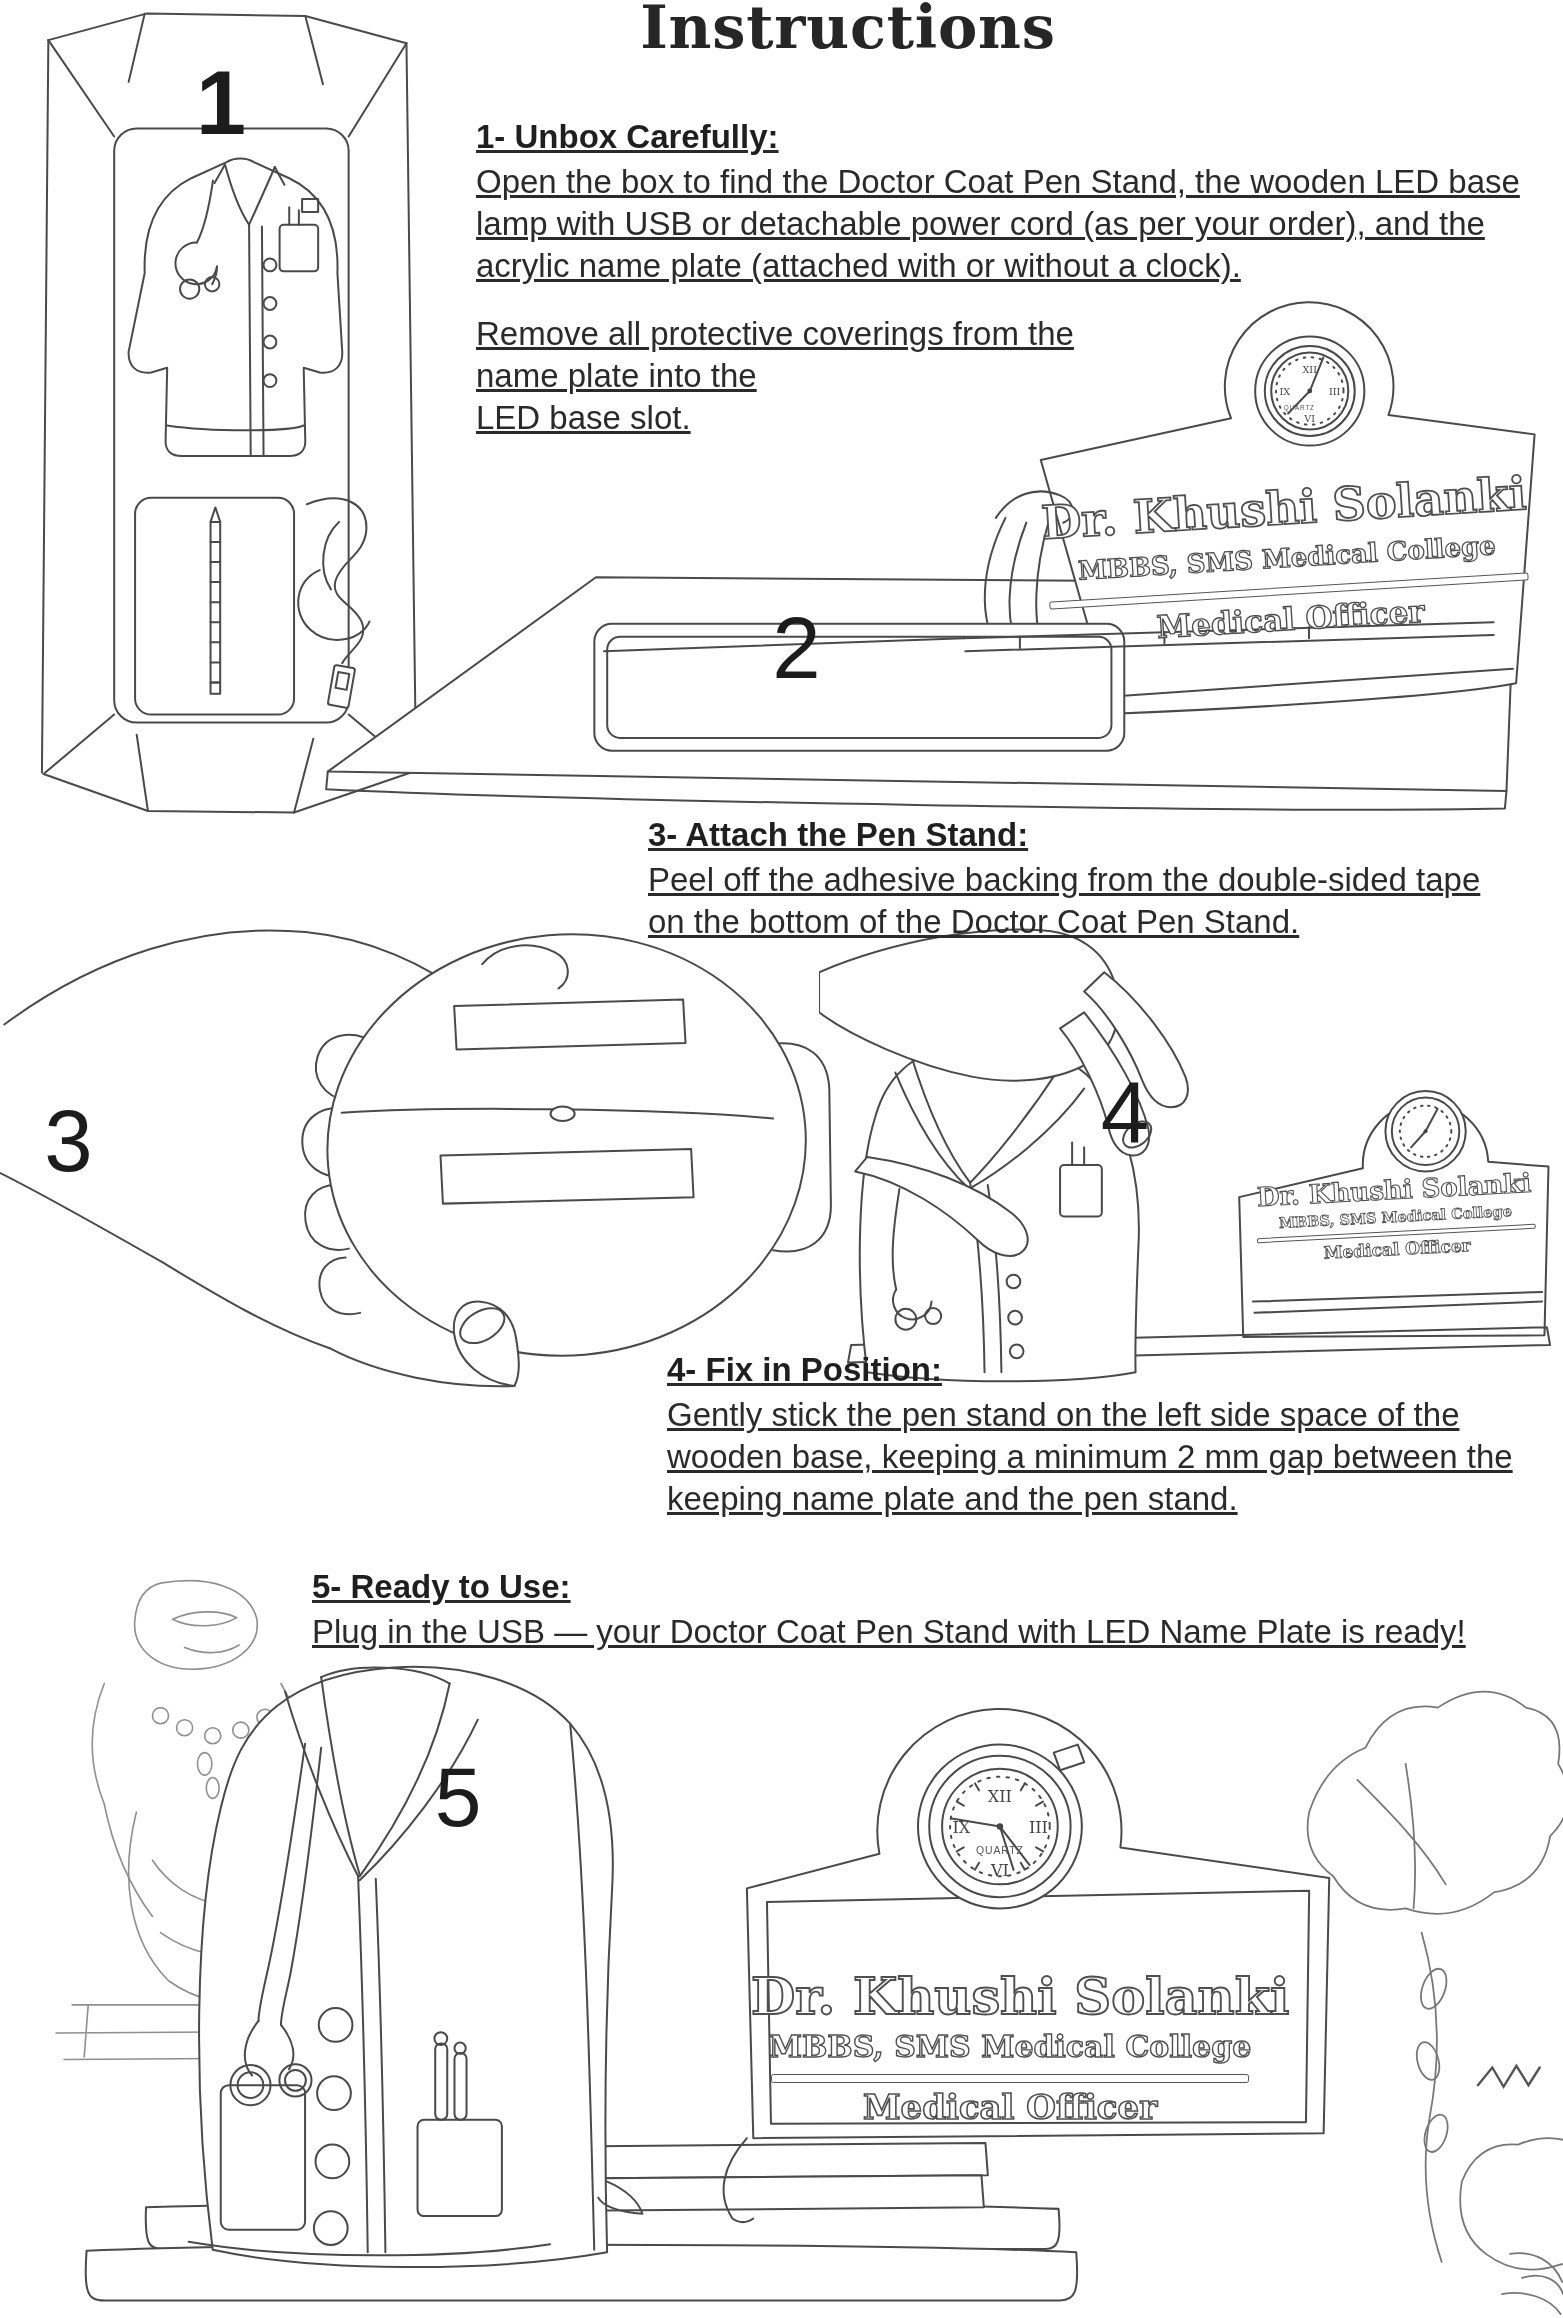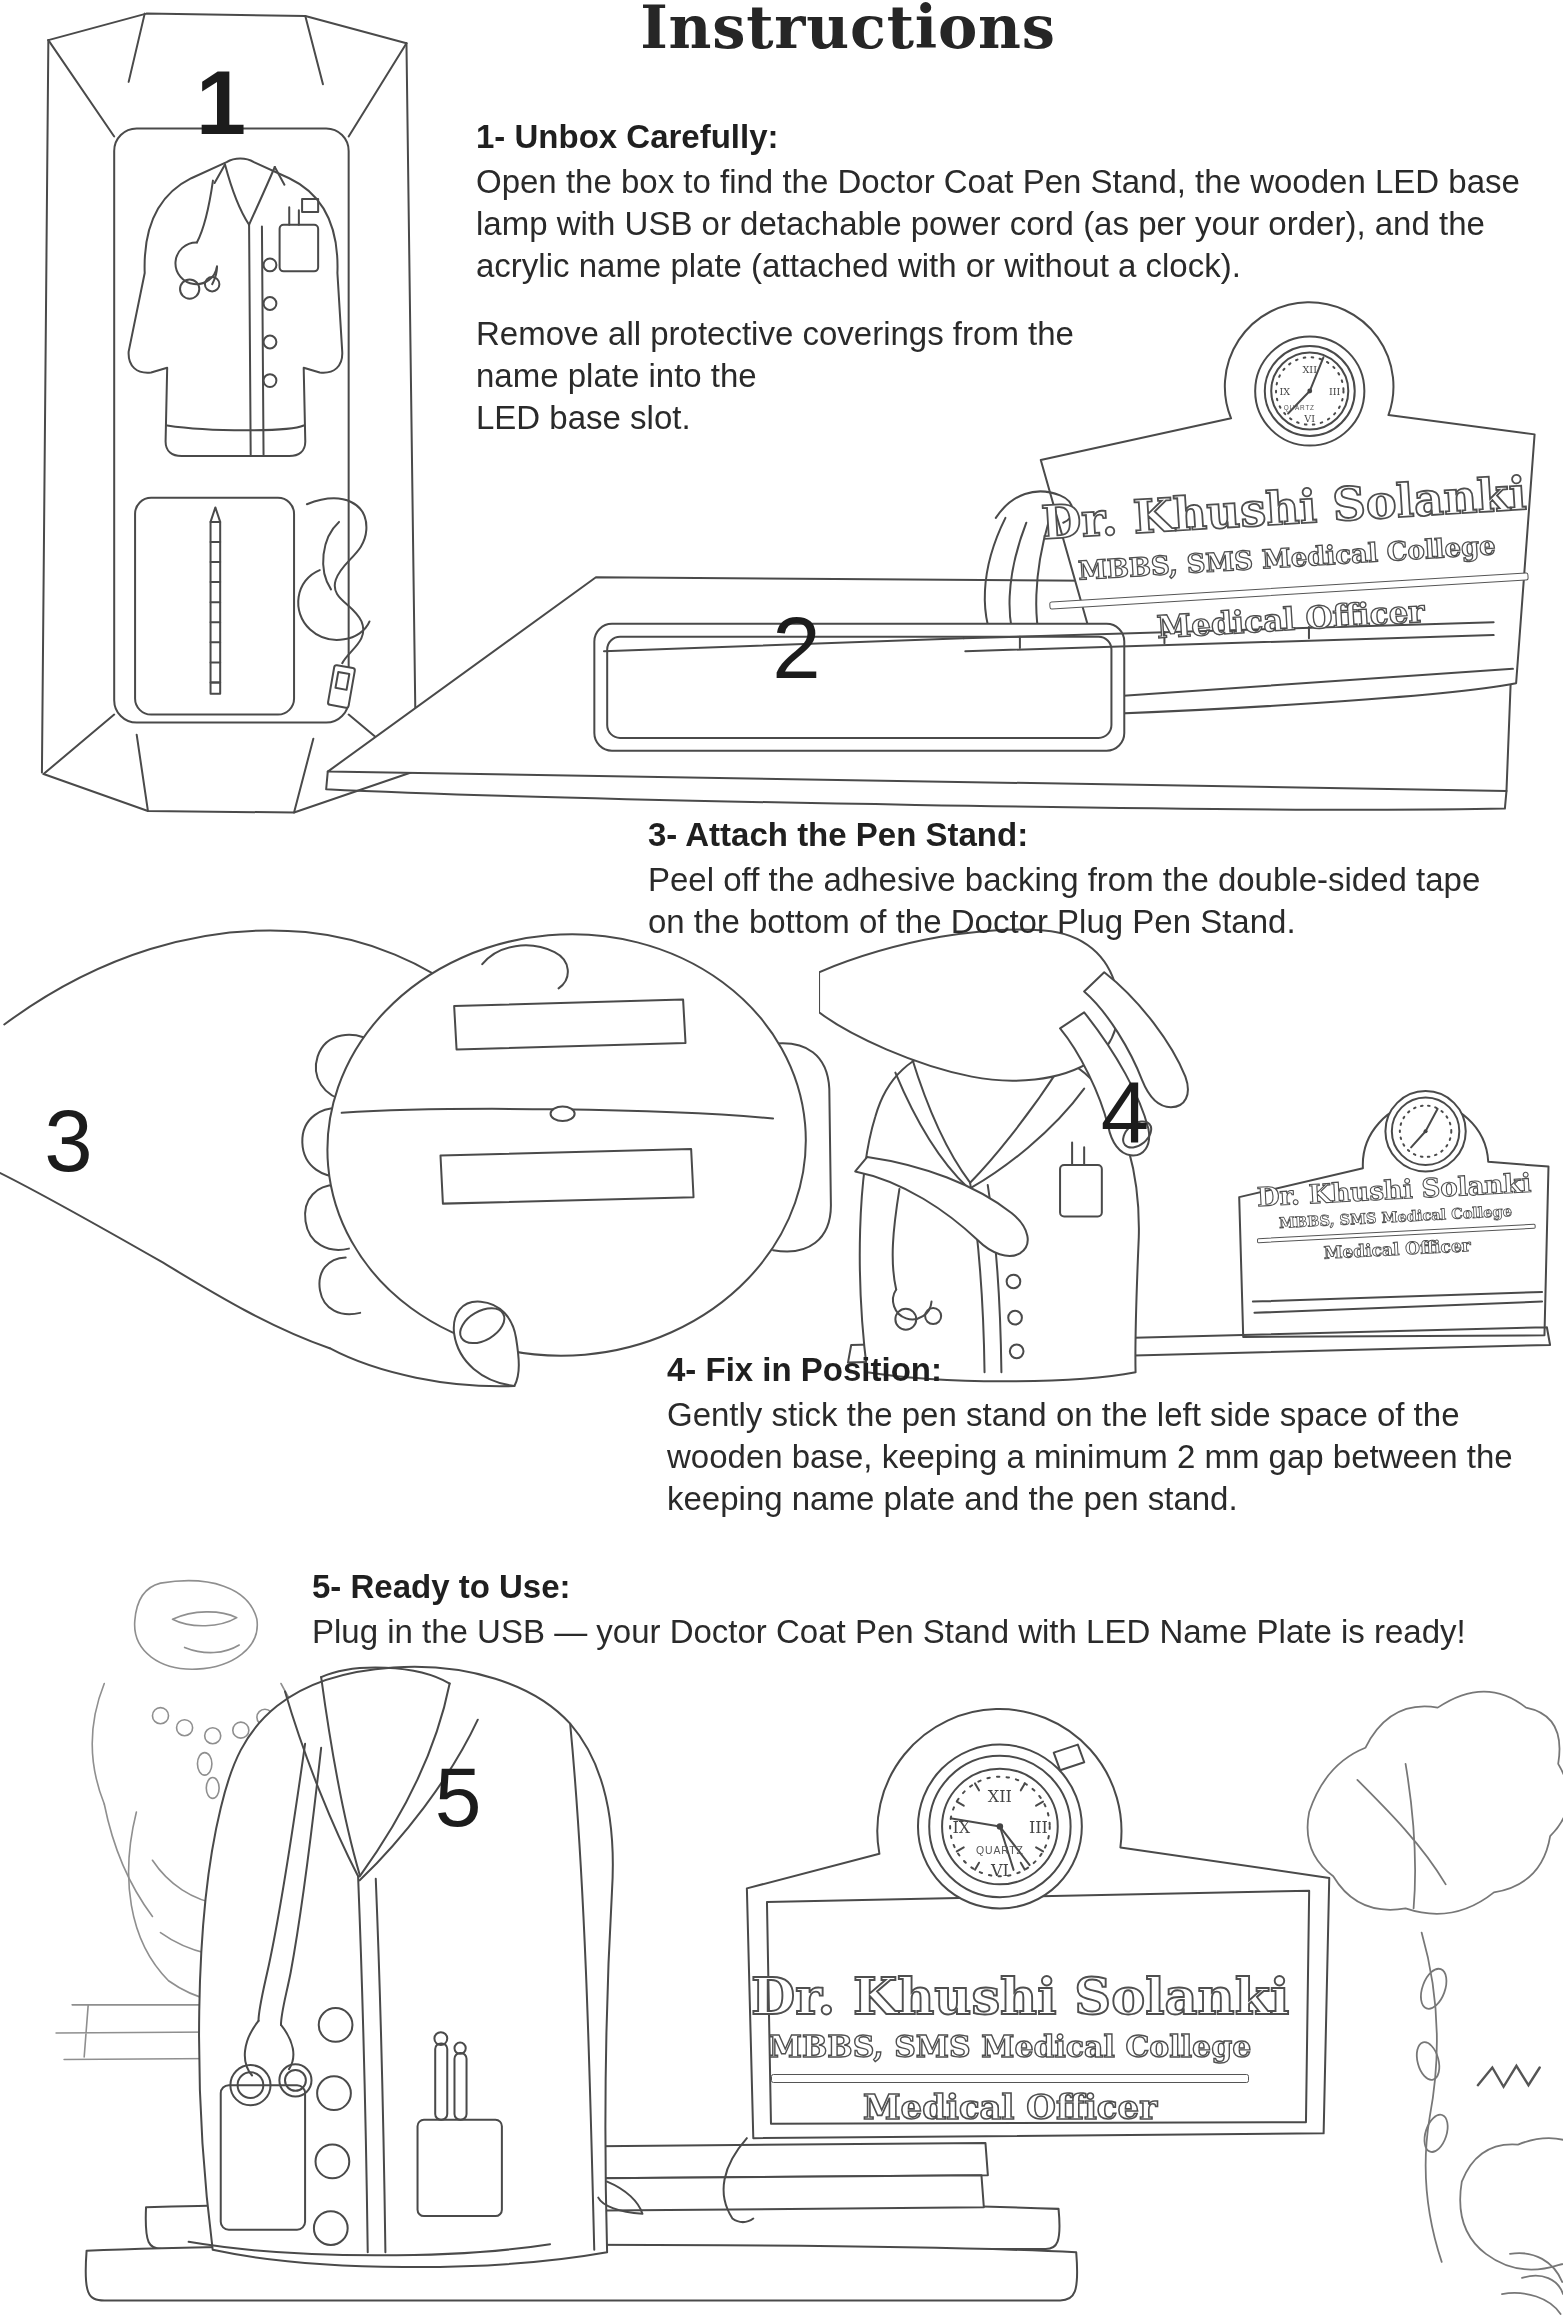--- a/index.html
+++ b/index.html
@@ -1,21 +1,21 @@
 <!DOCTYPE html>
 <html style="font-size:13px"><head>
 <meta charset="utf-8">
 <style>
   html,body{margin:0;padding:0;background:#fff;}
   .page{position:relative;width:1563px;height:2317px;background:#fff;overflow:hidden;
         font-family:"Liberation Sans",sans-serif;color:#2a2a2a;}
   .title{position:absolute;left:615px;top:-11.2px;width:466px;text-align:center;
          font-family:"DejaVu Serif",serif;font-weight:700;font-size:59px;line-height:77px;
          letter-spacing:0.8px;color:#262626;}
-  .step{position:absolute;}
+  .step{position:absolute;text-decoration:underline;}
   .step .hd{font:700 33px/40px "Liberation Sans",sans-serif;color:#1f1f1f;margin-bottom:4px;white-space:nowrap;}
   .step .ln{font:400 33px/42px "Liberation Sans",sans-serif;color:#2a2a2a;white-space:nowrap;}
   .digit{position:absolute;font-family:"Liberation Sans",sans-serif;color:#1c1c1c;
          text-align:center;line-height:1;}
   .fig{position:absolute;}
   
   .sk{fill:none;stroke:#4a4a4a;stroke-width:2.5;stroke-linecap:round;stroke-linejoin:round;}
   .fw{fill:#ffffff;stroke:#4a4a4a;stroke-width:2.5;stroke-linecap:round;stroke-linejoin:round;}
   .lt{fill:none;stroke:#8f8f8f;stroke-width:2;stroke-linecap:round;stroke-linejoin:round;}
   .pl{fill:none;stroke:#777;stroke-width:2.2;stroke-linecap:round;stroke-linejoin:round;}
@@ -345,21 +345,21 @@
 
   <div class="step" style="left:476px;top:313px">
     <div class="ln">Remove all protective coverings from the</div>
     <div class="ln">name plate into the</div>
     <div class="ln">LED base slot.</div>
   </div>
 
   <div class="step" style="left:648px;top:815px">
     <div class="hd">3- Attach the Pen Stand:</div>
     <div class="ln">Peel off the adhesive backing from the double-sided tape</div>
-    <div class="ln">on the bottom of the Doctor Plug Pen Stand.</div>
+    <div class="ln">on the bottom of the Doctor Coat Pen Stand.</div>
   </div>
 
   <div class="step" style="left:667px;top:1350px">
     <div class="hd">4- Fix in Position:</div>
     <div class="ln">Gently stick the pen stand on the left side space of the</div>
     <div class="ln">wooden base, keeping a minimum 2 mm gap between the</div>
     <div class="ln">keeping name plate and the pen stand.</div>
   </div>
 
   <div class="step" style="left:312px;top:1567px">

